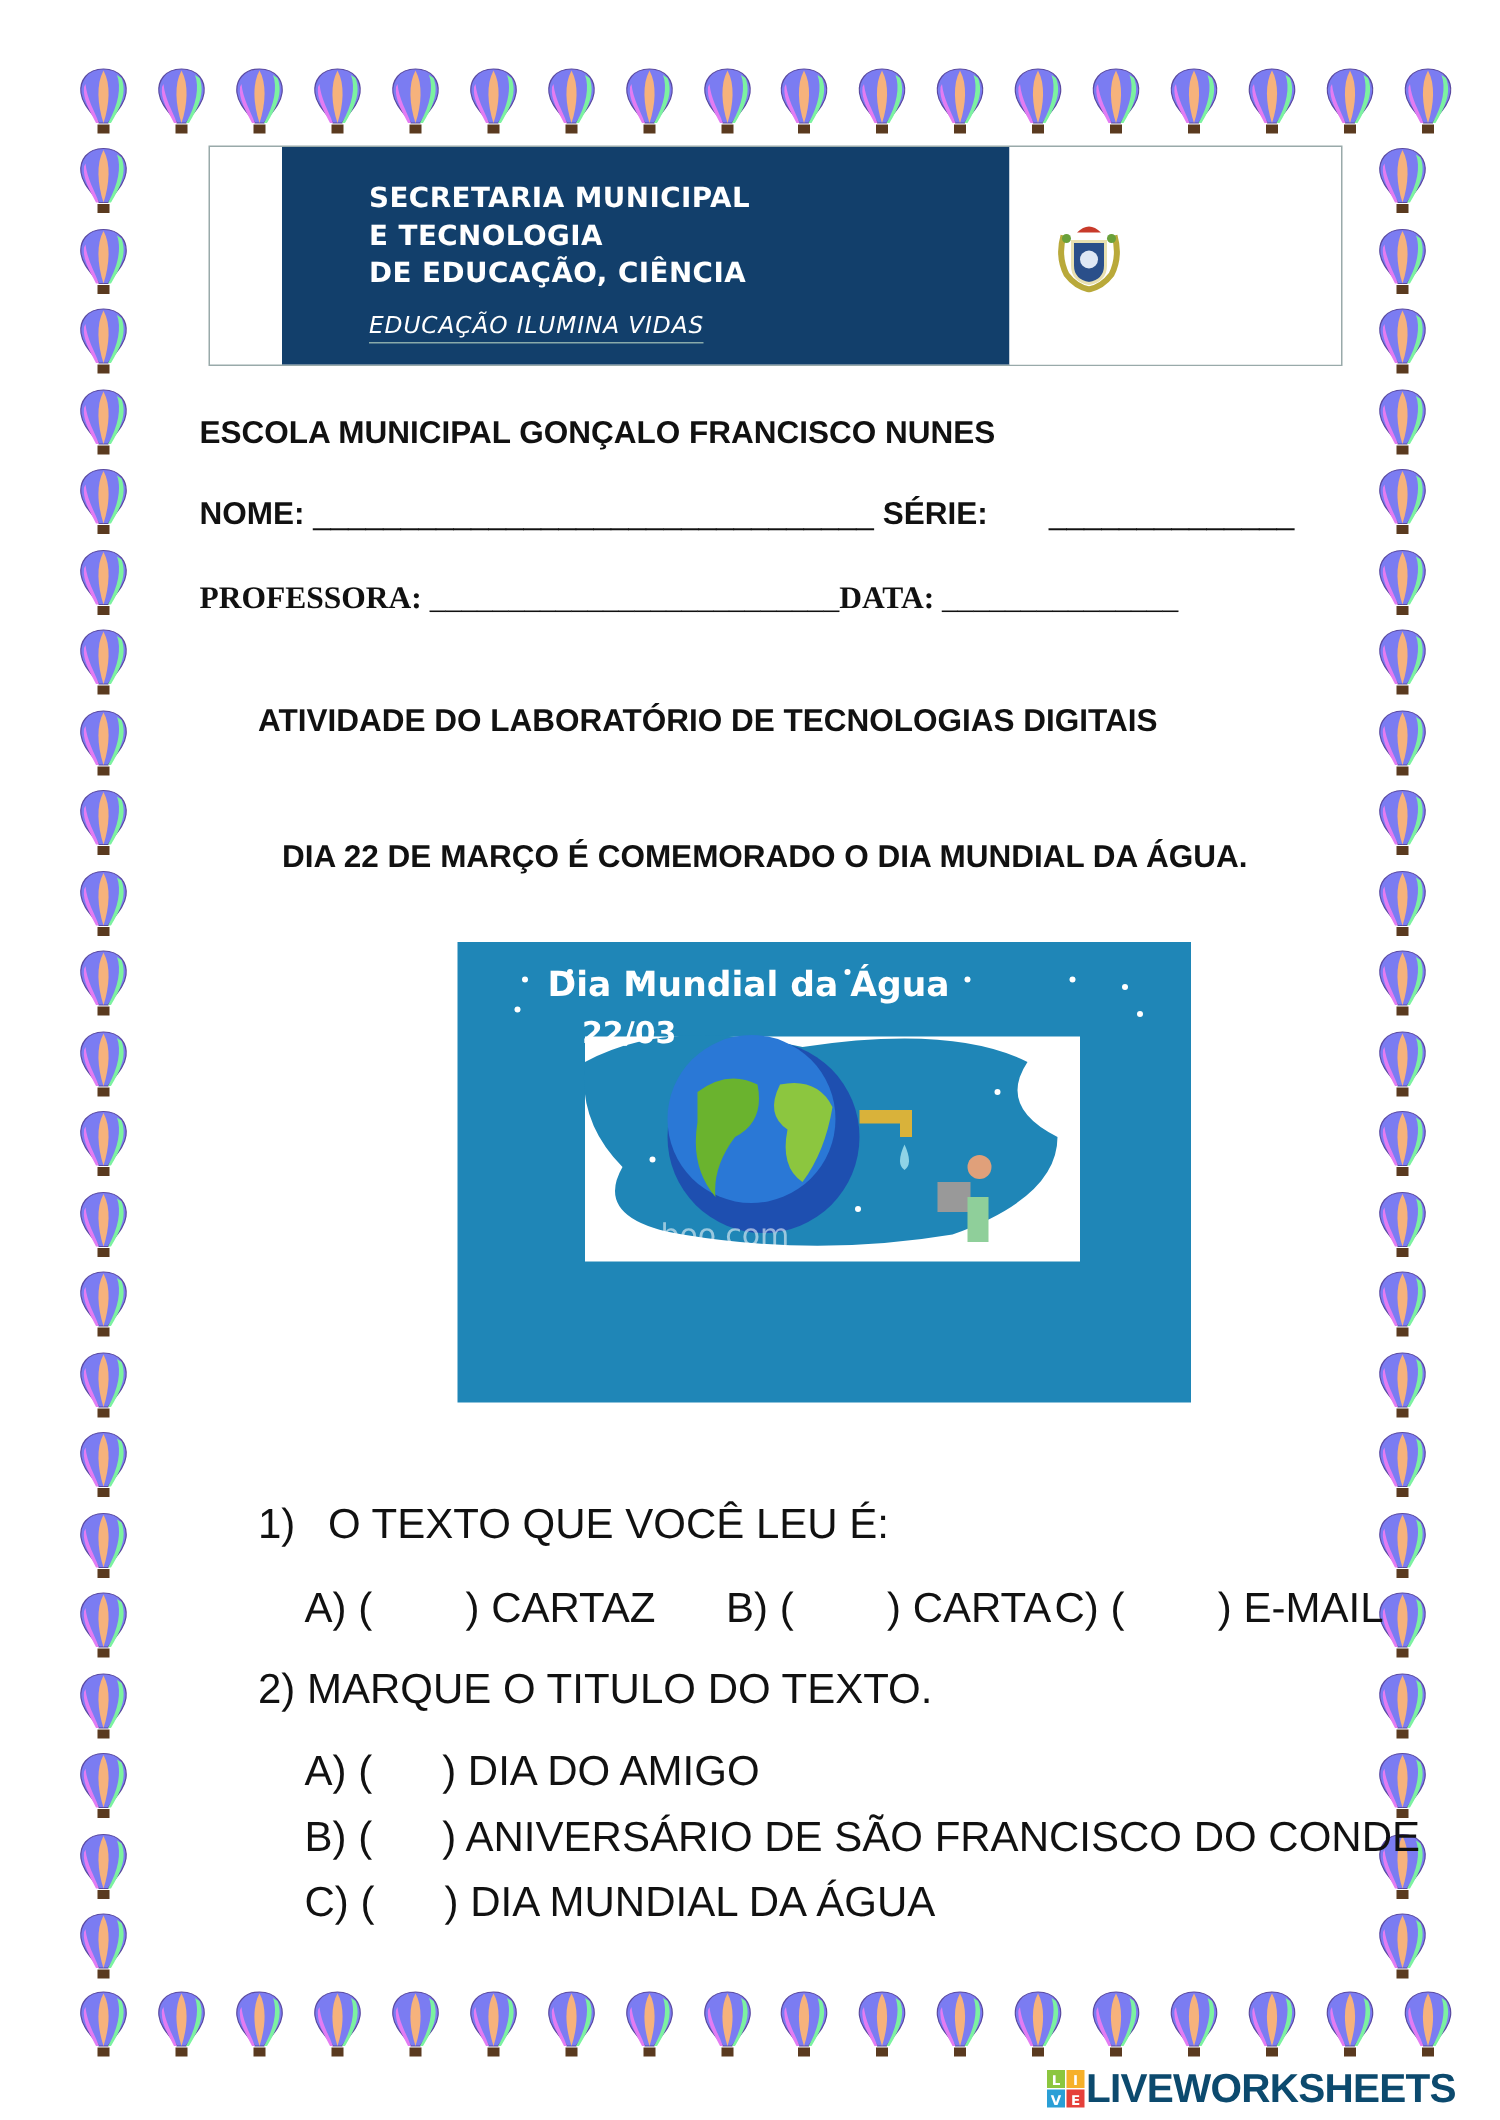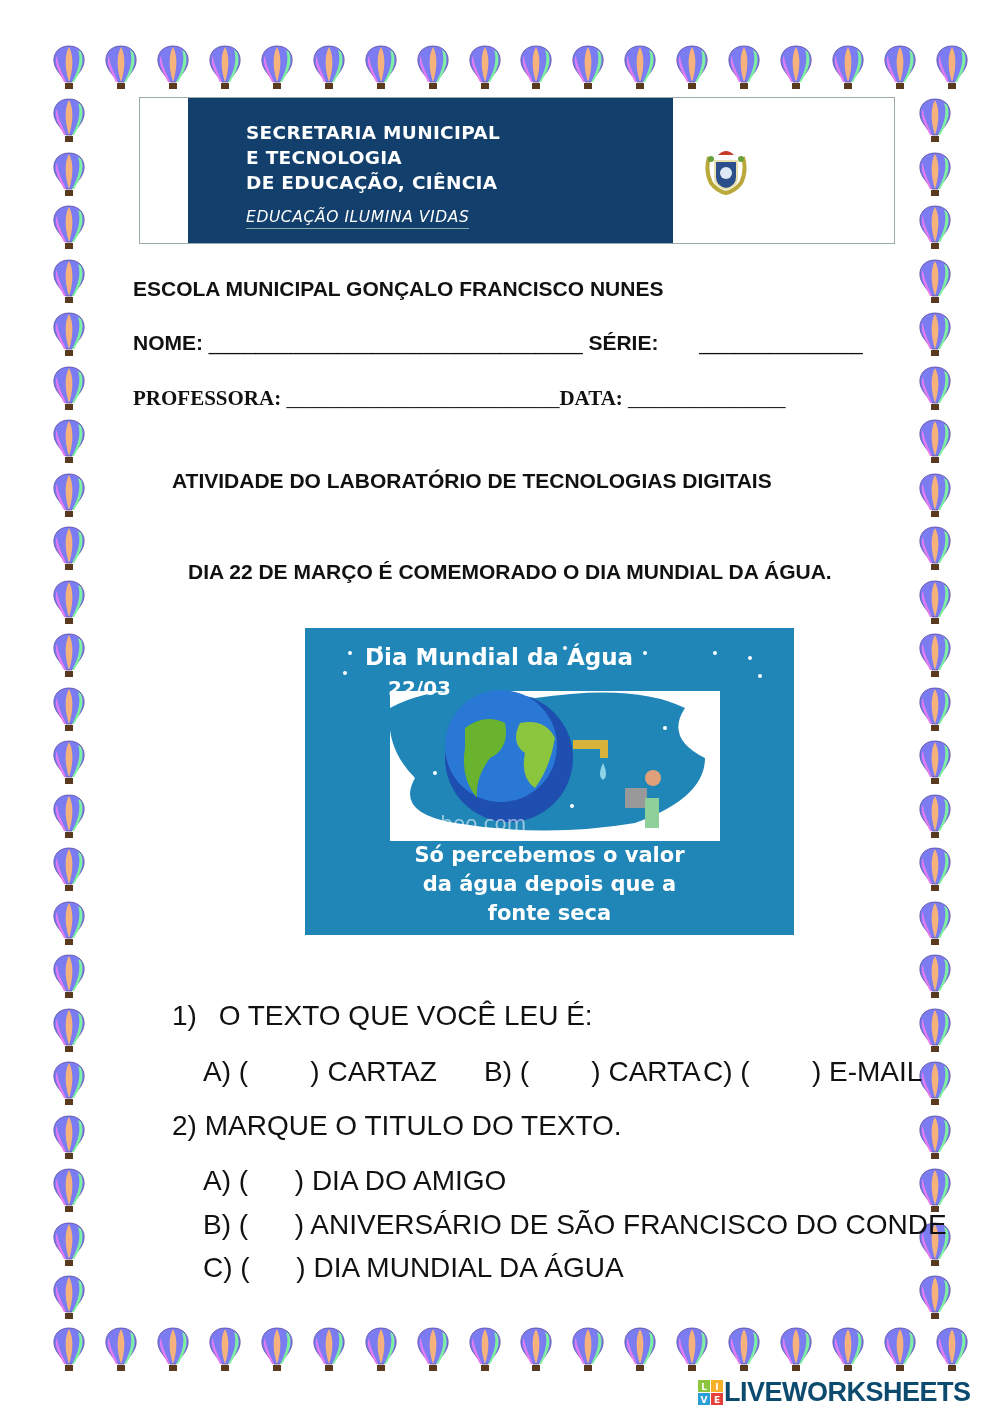--- a/index.html
+++ b/index.html
@@ -663,25 +663,20 @@
         <circle cx="455" cy="48" r="2"></circle>
         <circle cx="130" cy="145" r="2"></circle>
         <circle cx="267" cy="178" r="2"></circle>
         <circle cx="170" cy="205" r="2"></circle>
         <circle cx="360" cy="100" r="2"></circle>
     </g>
   </svg>
   <div style="position:absolute;left:60px;top:16px;font-family:'DejaVu Sans',sans-serif;font-weight:bold;font-size:23px;color:#fff;">Dia Mundial da Água</div>
   <div style="position:absolute;left:83px;top:48px;font-family:'DejaVu Sans',sans-serif;font-weight:bold;font-size:20px;color:#fff;">22/03</div>
   <div style="position:absolute;left:92px;top:183px;font-family:'DejaVu Sans',sans-serif;font-size:20px;color:rgba(255,255,255,0.55);">glimboo.com</div>
-  <div style="position:absolute;left:0;top:213px;width:489px;text-align:center;font-family:'DejaVu Sans',sans-serif;font-weight:bold;font-size:21px;line-height:29px;color:#fff;">
-    <div>Só percebemos o valor</div>
-    <div>da água depois que a</div>
-    <div>fonte seca</div>
-  </div>
 </div>
 
 <div class="q" style="left:172px;top:1000px;">
   <span>1)</span>
   <span style="margin-left:14px;">O TEXTO QUE VOCÊ LEU É:</span>
 </div>
 <div class="q" style="left:203px;top:1056px;">
   <span>A)</span> <span style="white-space:pre;">(        )</span> <span>CARTAZ</span>
 </div>
 <div class="q" style="left:484px;top:1056px;">

